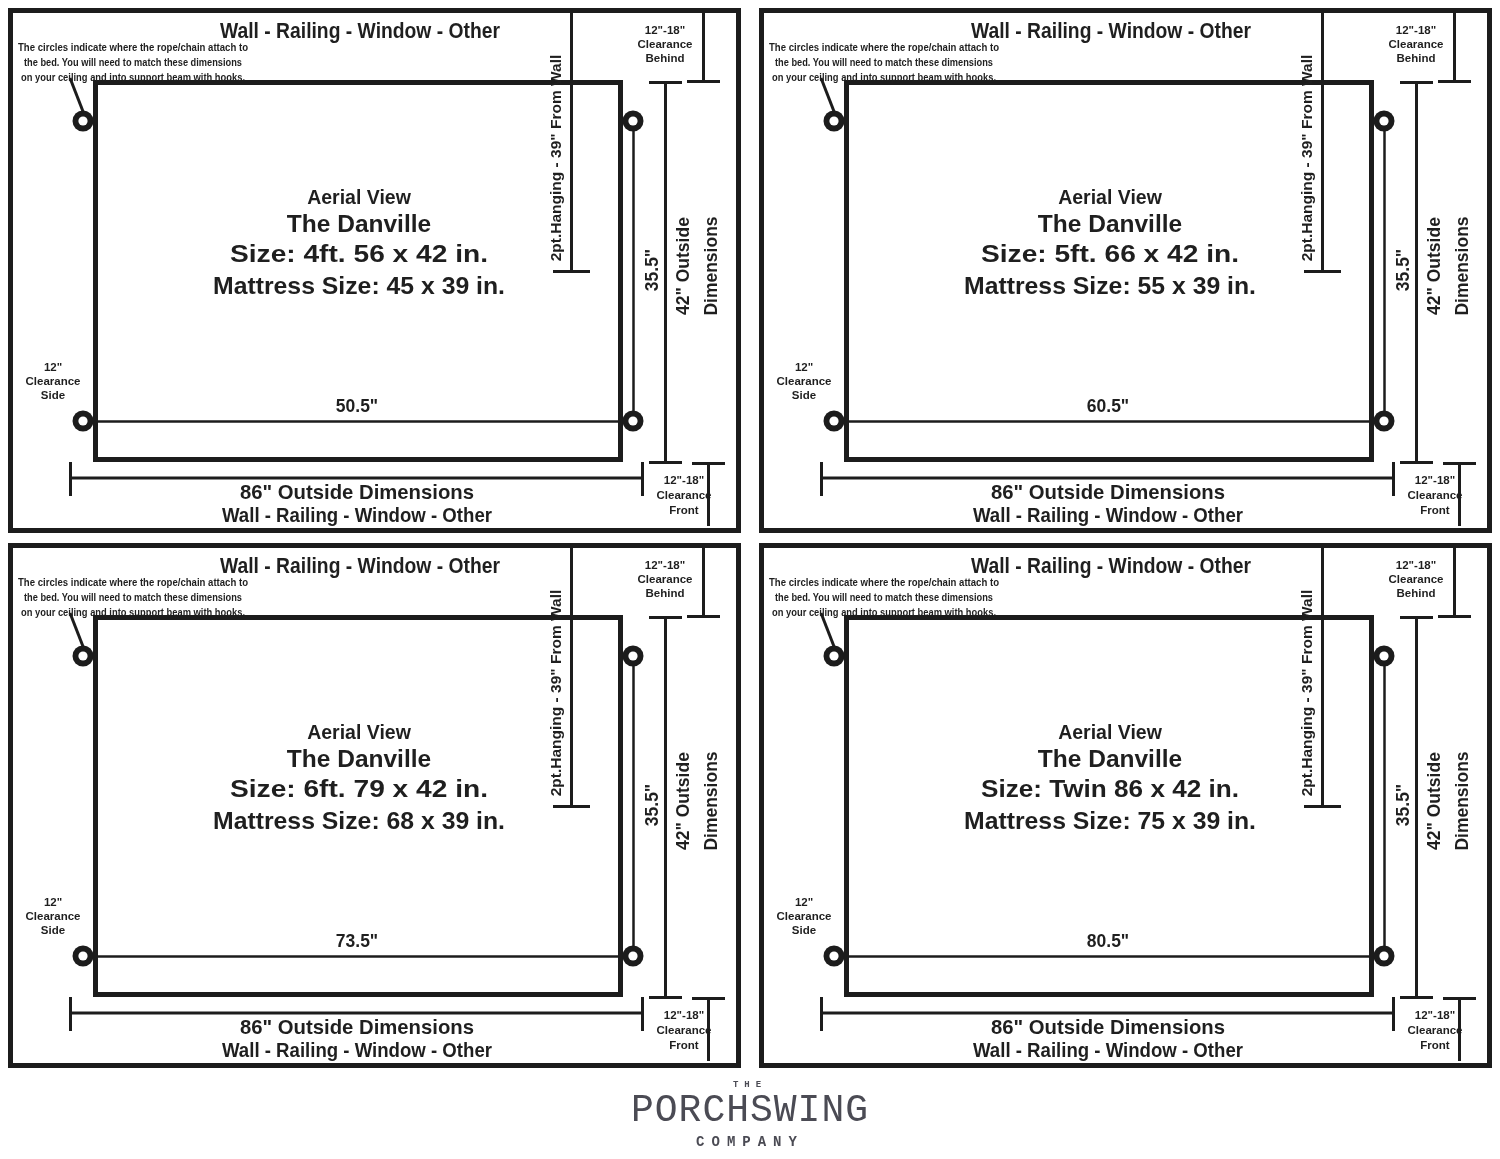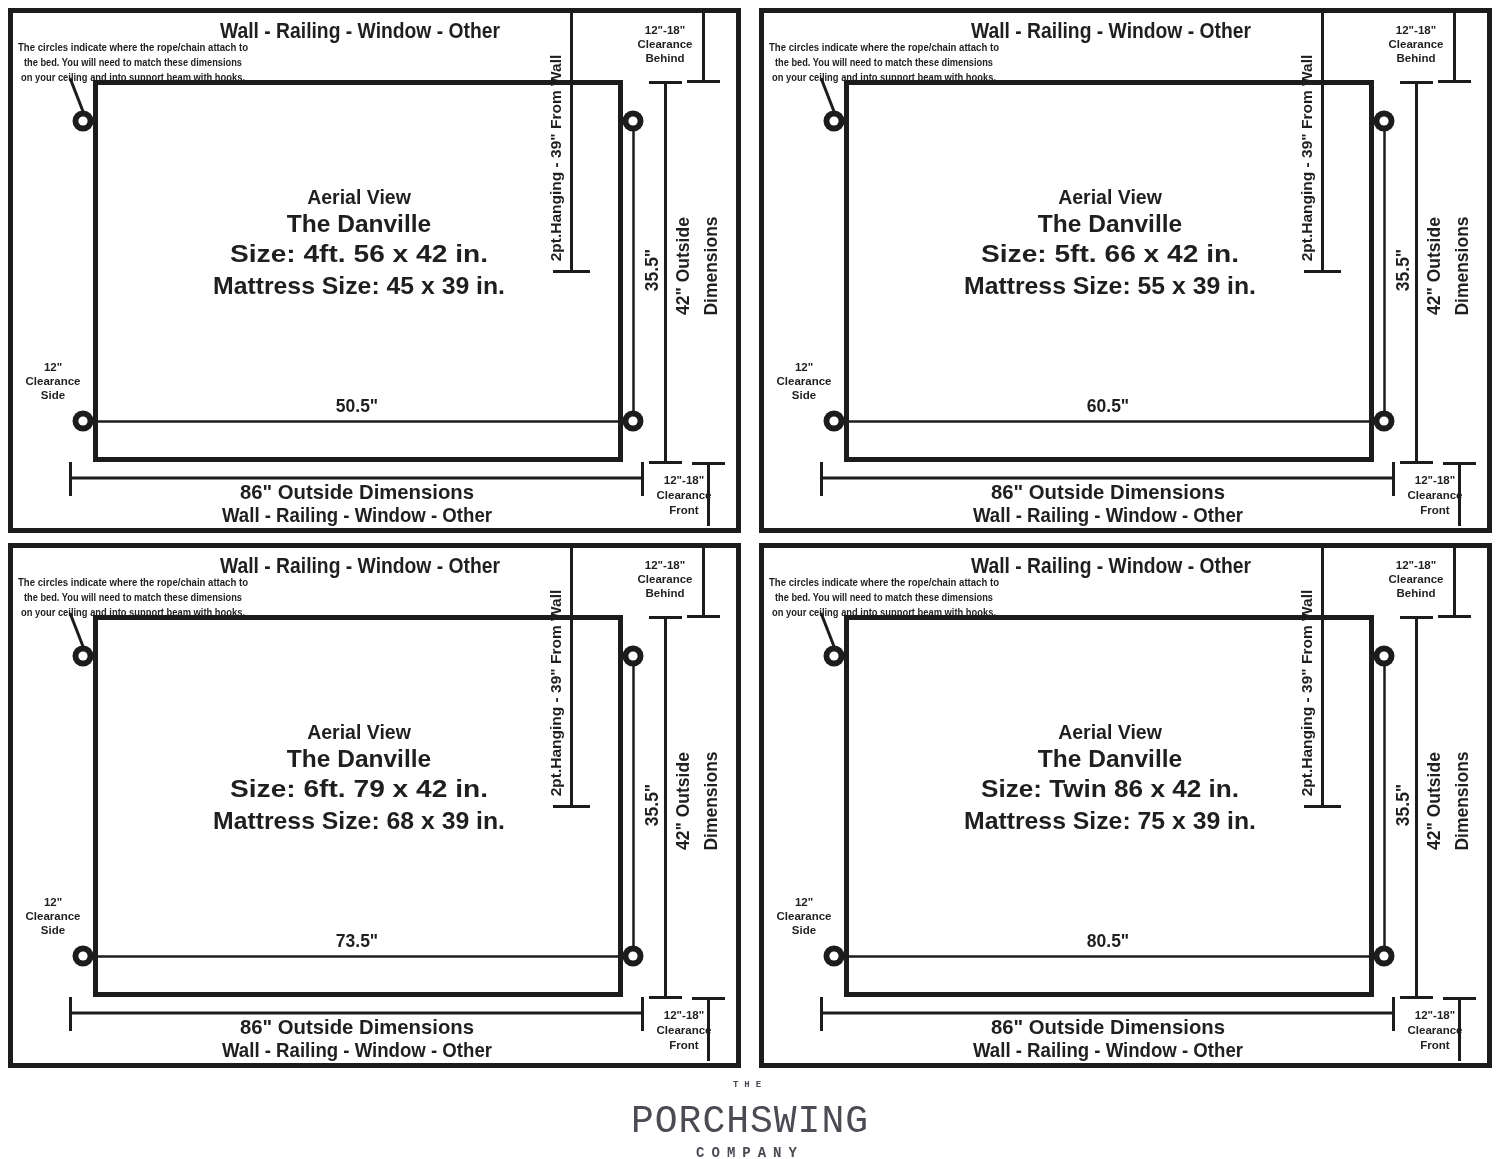--- a/index.html
+++ b/index.html
@@ -23,21 +23,21 @@
   .t-aerial{font-size:19.5px;}
   .t-big{font-size:24.5px;}
   .t-bottom{font-size:20.5px;}
   .accent{fill:#b9bd92;}
   .logo{
     position:absolute;top:1080px;left:0;width:100%;
     text-align:center;color:#4b4b54;
     font-family:Liberation Mono, monospace;
   }
   .logo-the{font-size:9px;letter-spacing:6px;font-weight:600;}
-  .logo-name{font-size:38px;letter-spacing:1px;line-height:1.02;margin-top:13px;}
+  .logo-name{font-size:38px;letter-spacing:1px;line-height:1.02;margin-top:2px;}
   .logo-company{font-size:14px;letter-spacing:7px;font-weight:600;margin-top:3px;}
 </style>
 </head>
 <body>
 
 <svg class="panel" style="left:8px;top:8px" width="733" height="525" viewBox="0 0 733 525">
   <g>
     <rect class="ln w5" x="2.5" y="2.5" width="728" height="520"></rect>
     <rect class="ln w5" x="87.5" y="74.5" width="525" height="377"></rect>
     <path class="ln w3" d="M62 70 L76 106"></path>

